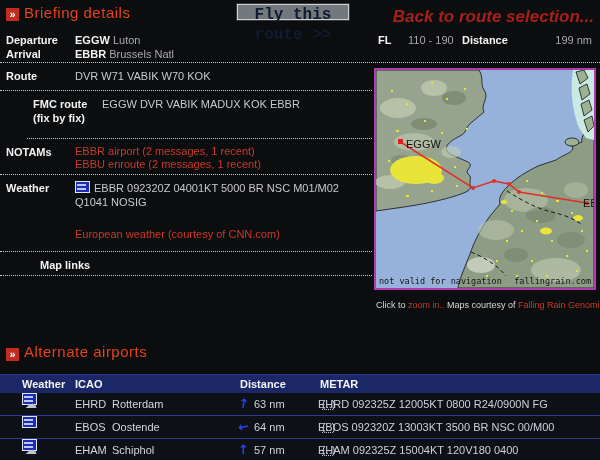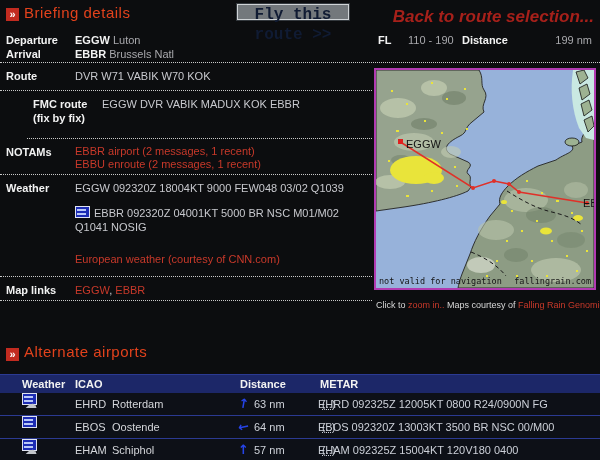--- a/index.html
+++ b/index.html
@@ -38,21 +38,21 @@
   .dim{color:#a9a9ad;}
   .code{color:#f2f2f2;font-weight:bold;}
   
   #left-col{position:absolute;left:0;top:63px;width:372px;}
   .brow{display:flex;border-bottom:1px dotted #c9c9c9;padding:6px 0 7px 0;}
   .brow .rlbl{width:69px;padding-left:6px;flex-shrink:0;color:#f2f2f2;font-weight:bold;line-height:14px;}
   .brow .rval{flex:1;line-height:14px;color:#c8c9ce;}
   .brow.fmc{padding-bottom:13px;margin-left:27px;}
   .brow.notams{padding-bottom:3px;}
   .brow.weather{padding-bottom:10px;}
-  .brow.maplinks{padding-bottom:3px;}
+  .brow.maplinks{padding-bottom:3px;padding-left:34px;}
   a.redlink{color:#c8392a;text-decoration:none;}
   .notam-line{line-height:13px;display:block;}
   .wx-line1{margin-bottom:11px;}
   .wx-line2{line-height:14px;}
   .cnn{display:inline-block;margin-top:18px;}
   
   .icon-mist{
     display:inline-block;width:13px;height:10px;border:1px solid #dfe3f2;
     background-color:#1c2cb4;
     background-image:linear-gradient(#b9c8f8,#b9c8f8),linear-gradient(#b9c8f8,#b9c8f8);
@@ -116,30 +116,26 @@
   <div class="brow notams">
     <span class="rlbl">NOTAMs</span>
     <span class="rval">
       <a href="#" class="redlink notam-line">EBBR airport (2 messages, 1 recent)</a>
       <a href="#" class="redlink notam-line">EBBU enroute (2 messages, 1 recent)</a>
     </span>
   </div>
   <div class="brow weather">
     <span class="rlbl">Weather</span>
     <span class="rval">
-      <span class="wx-line1" style="display:block;">EGGW 092320Z 18004KT 9000 FEW048 03/02 Q1039</span>
       <span class="wx-line2" style="display:block;"><span class="icon-mist"></span><span>EBBR 092320Z 04001KT 5000 BR NSC M01/M02 Q1041 NOSIG</span></span>
       <a href="#" class="redlink cnn">European weather (courtesy of CNN.com)</a>
     </span>
   </div>
   <div class="brow maplinks">
     <span class="rlbl">Map links</span>
-    <span class="rval">
-      <a href="#" class="redlink">EGGW</a><span>, </span><a href="#" class="redlink">EBBR</a>
-    </span>
   </div>
 </div>
 
 <div id="map-panel">
   <svg width="218" height="218" viewBox="0 0 218 218">
 
     <rect x="0" y="0" width="218" height="218" fill="#97b2da"></rect>
 
     <path d="M0,0 L103,0 C108,8 104,14 108,20 C114,28 104,34 108,42 L96,52 C88,58 92,62 84,66 C72,72 66,78 74,84 L92,92 C99,96 88,100 92,104 C97,107 92,112 95,117 L92,121 C80,127 55,133 28,137 L0,141 Z" fill="#96a38e" stroke="#222222" stroke-width="0.9"></path>
     <g>

